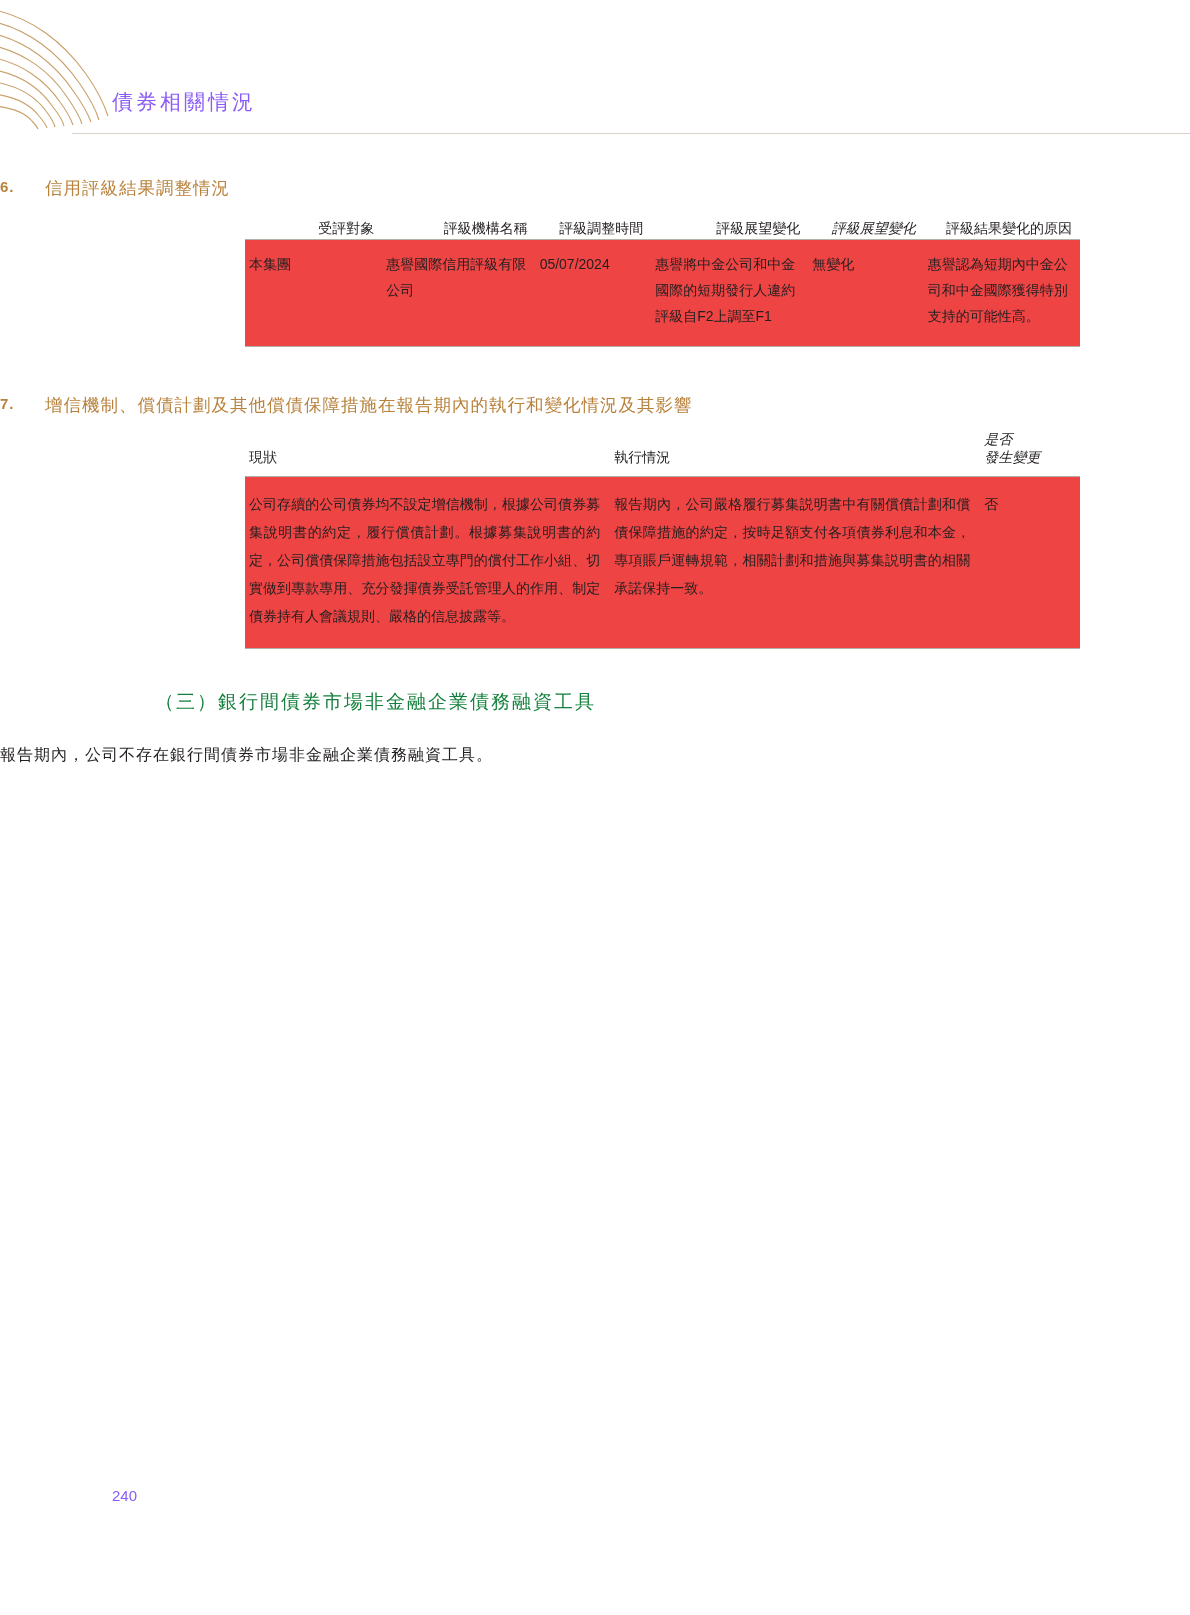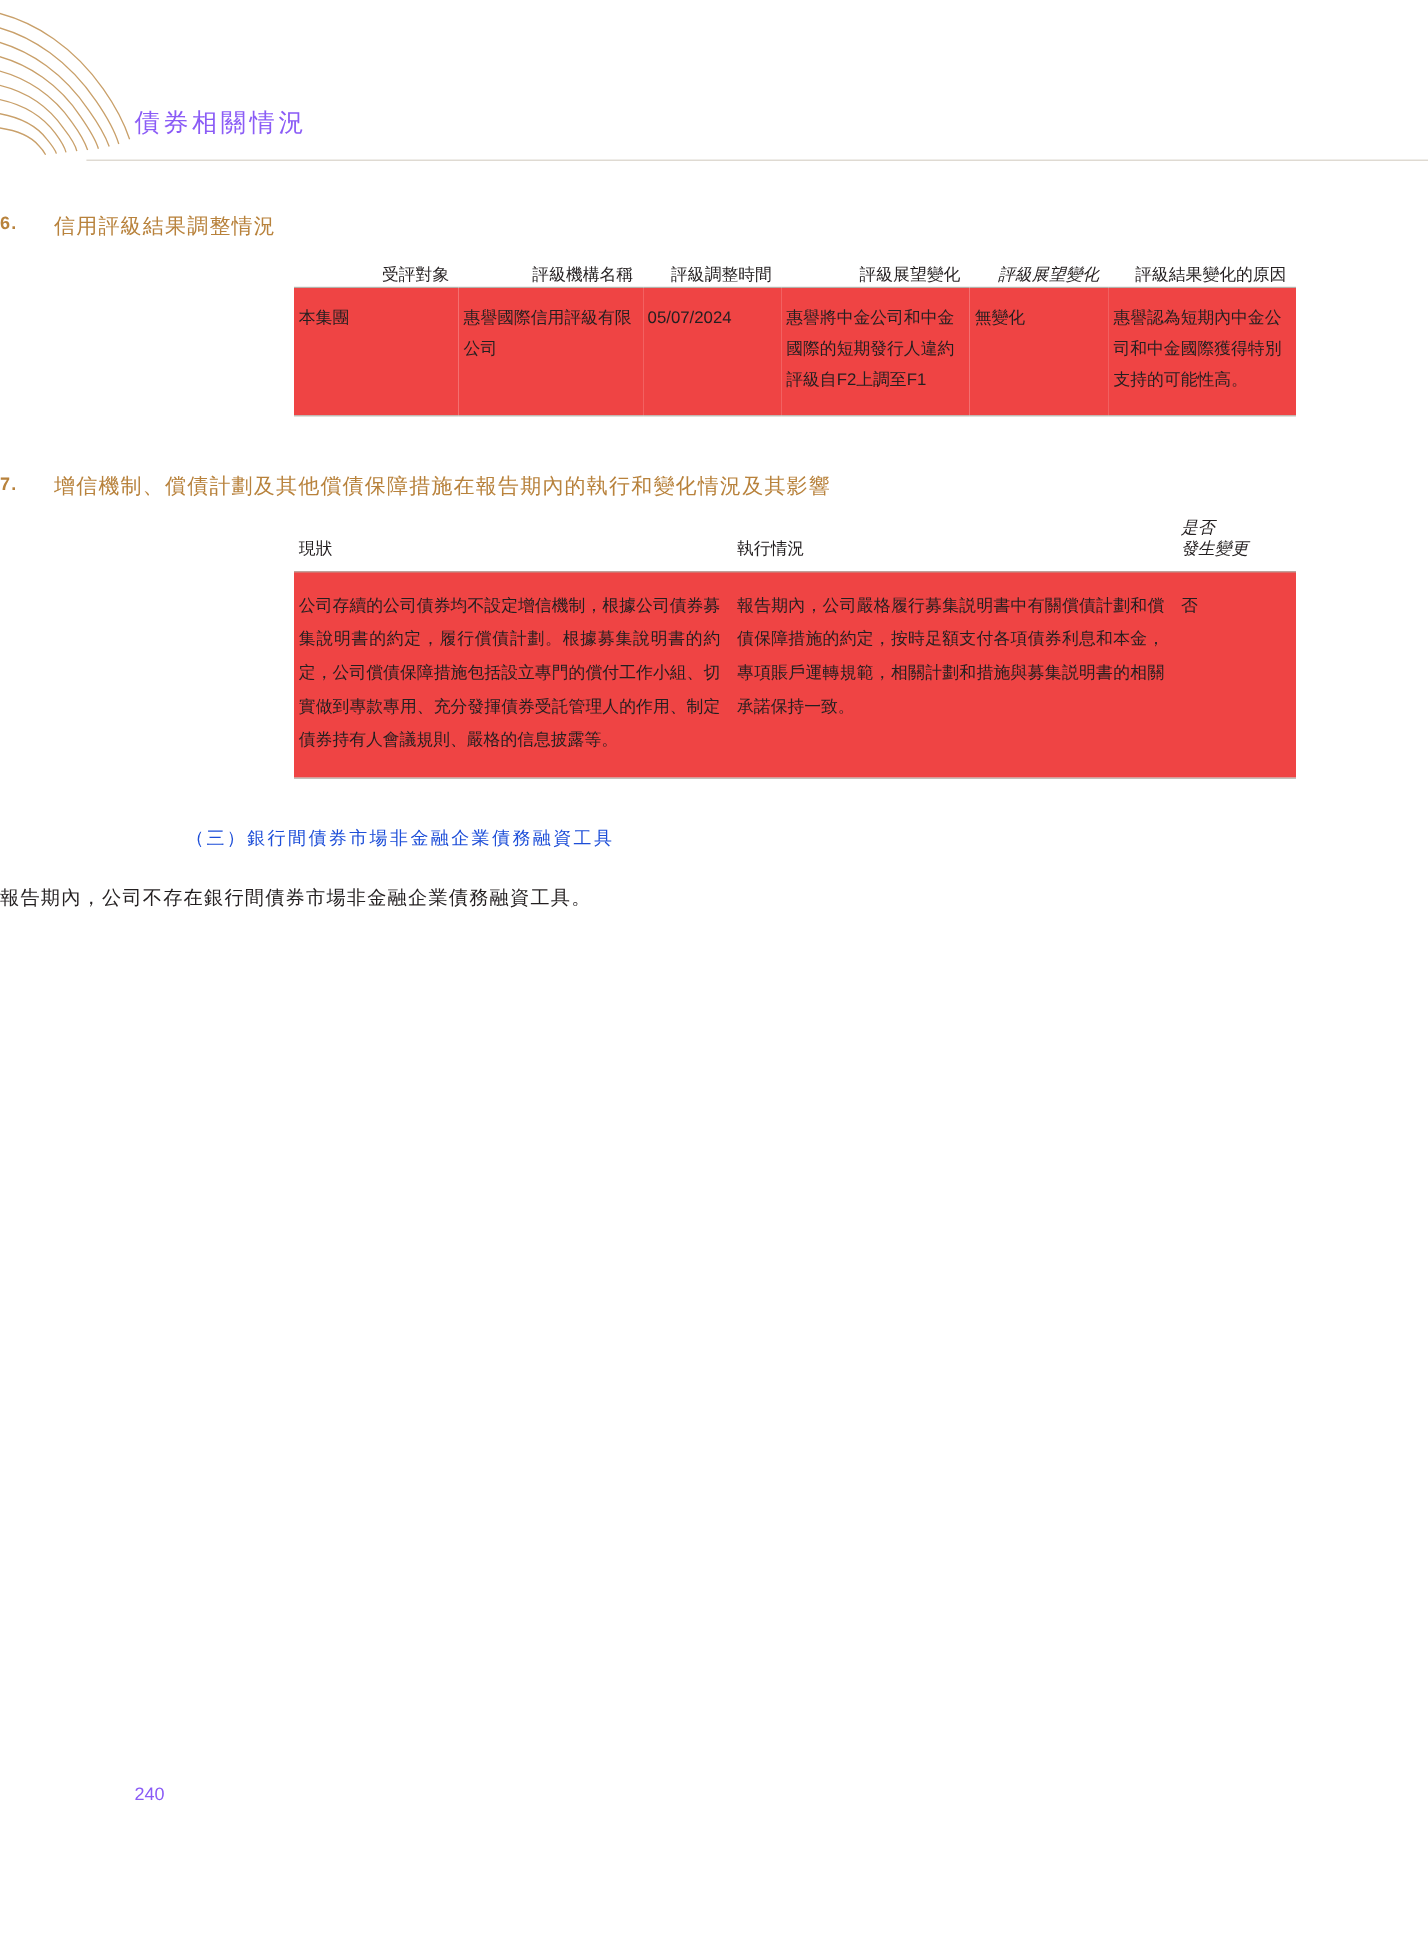--- a/index.html
+++ b/index.html
@@ -145,22 +145,22 @@
 
   .col1 { width: 148px; }
   .col2 { width: 160px; }
   .col3 { width: 110px; }
   .col4 { width: 165px; }
   .col5 { width: 110px; font-style: italic; }
   .col6 { width: 150px; }
 
   
   .paren-heading {
-    color: #1d4ed8;
-    font-size: 15px;
+    color: #15803d;
+    font-size: 19px;
     font-family: "Liberation Serif", serif;
     letter-spacing: 2px;
     margin-left: 155px;
   }
   .body-para {
     font-size: 16px;
     font-family: "Liberation Serif", serif;
     letter-spacing: 1px;
     color: #231f20;
   }

